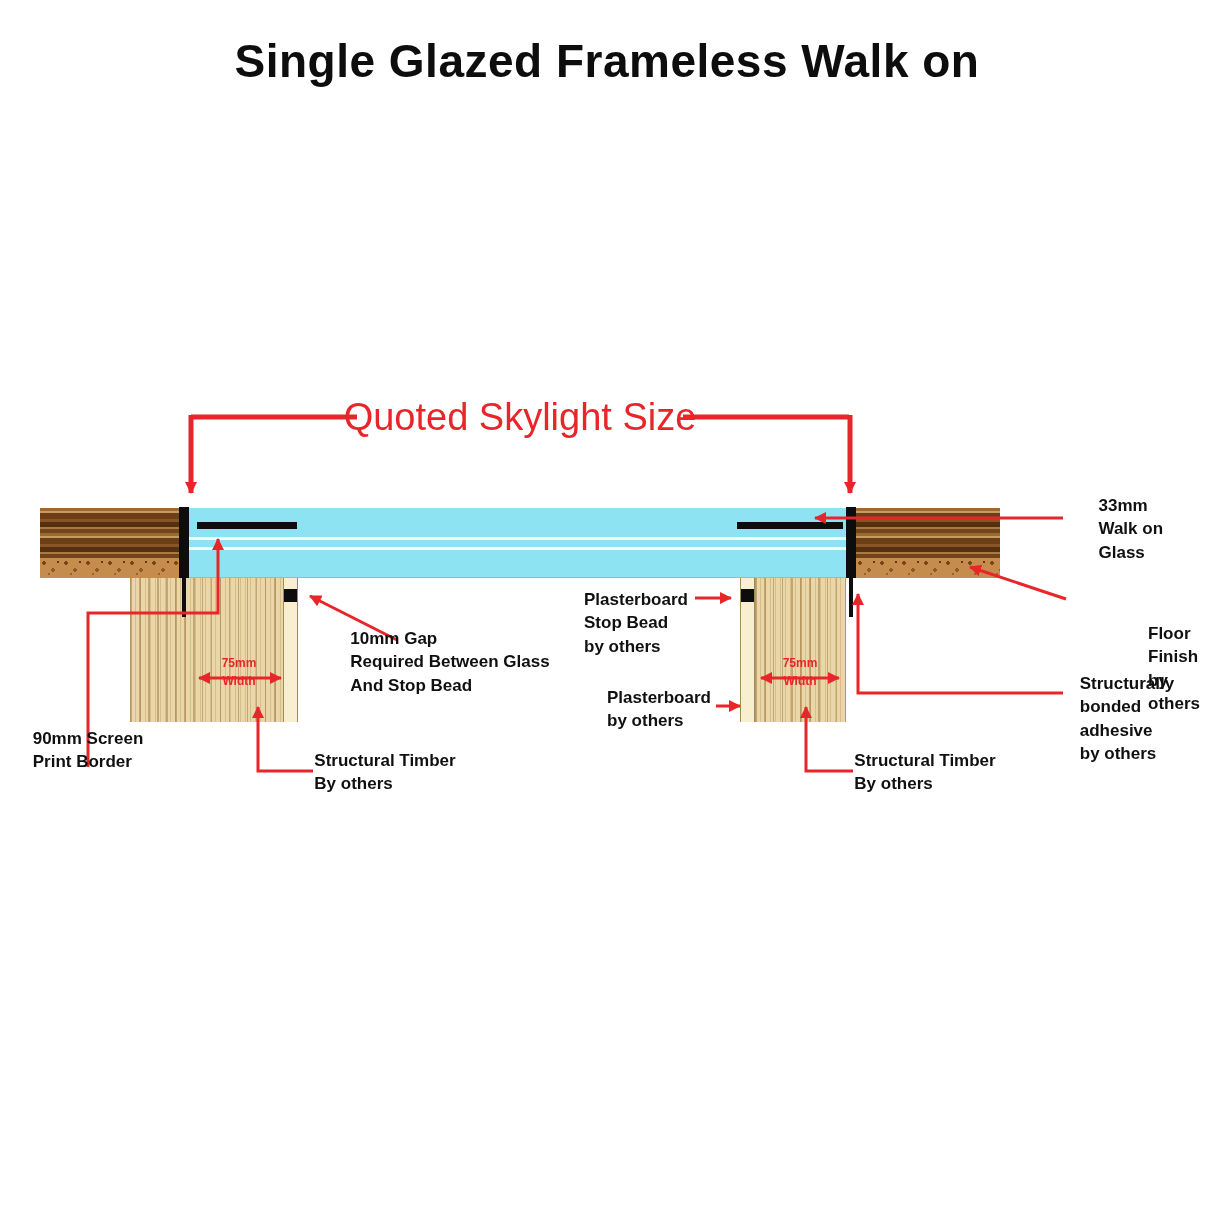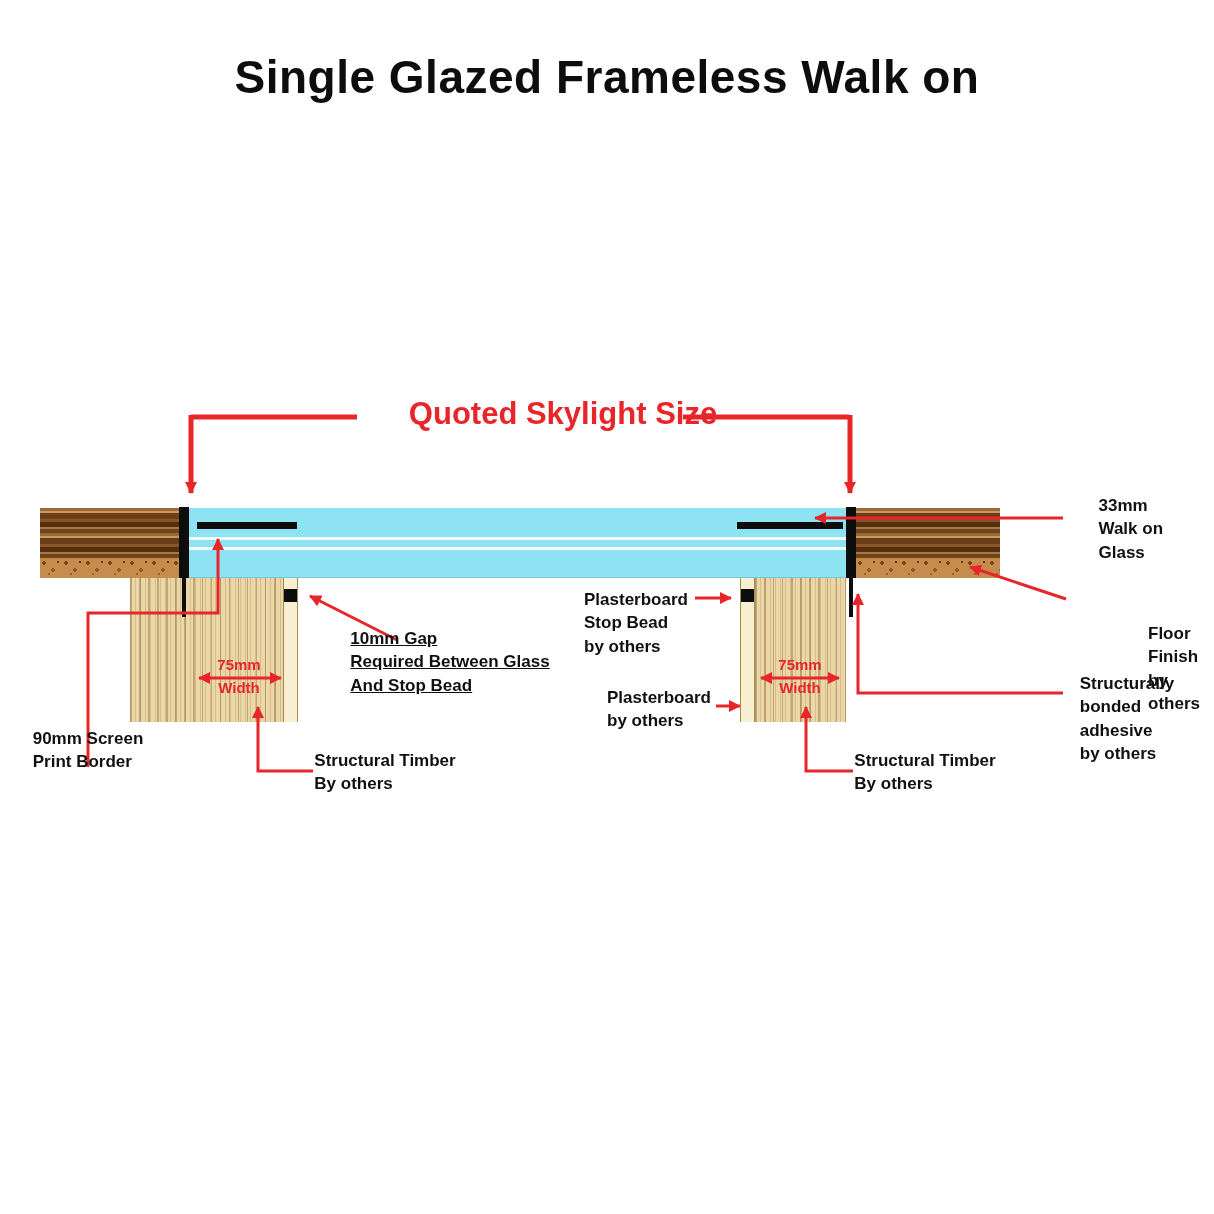--- a/index.html
+++ b/index.html
@@ -9,33 +9,33 @@
     --plasterboard:#f7efcf;
   }
   html,body{margin:0;padding:0;background:#fff;}
   .canvas{
     position:relative;width:1214px;height:1214px;background:#ffffff;
     font-family:"Liberation Sans", sans-serif;overflow:hidden;
   }
   .abs{position:absolute;}
   .title{
     position:absolute;top:34px;left:0;width:100%;text-align:center;
-    font-size:46px;font-weight:800;color:#0d0d0d;letter-spacing:.5px;margin-top:16px;
+    font-size:46px;font-weight:800;color:#0d0d0d;letter-spacing:.5px;
   }
   .rtitle{
     position:absolute;transform:translateX(-50%);white-space:nowrap;
-    color:var(--annotation-red,#e8262a);font-size:31px;font-weight:700;margin-left:43px;
+    color:var(--annotation-red,#e8262a);font-size:38px;font-weight:400;
   }
   .label{
     position:absolute;transform:translateX(-50%);white-space:pre-line;
     font-size:17px;font-weight:700;line-height:1.38;color:#101010;
   }
   .rlabel{
     position:absolute;transform:translateX(-50%);white-space:pre-line;
-    text-align:center;font-size:15px;font-weight:700;line-height:1.5;
+    text-align:center;font-size:12px;font-weight:700;line-height:1.5;
     color:var(--annotation-red,#e8262a);
   }
   .glass{background:var(--glass,#8ee3f3);border-bottom:1px solid rgba(0,0,0,.12);box-sizing:border-box;}
   .black{background:#0d0d0d;}
   .wood{
     background:repeating-linear-gradient(180deg,
       #9a6a35 0px,#9a6a35 3px,
       #c99a5d 3px,#c99a5d 5px,
       #6b3e18 5px,#6b3e18 11px,
       #8a5526 11px,#8a5526 14px,
@@ -124,21 +124,21 @@
 
   <div class="rtitle" style="left:520px;top:396px;">Quoted Skylight Size</div>
   <div class="label" style="left:1137px;top:494px;">33mm Walk on
 Glass</div>
   <div class="label" style="left:1174px;top:574px;margin-top:48px;">Floor Finish
 by others</div>
   <div class="label" style="left:1127px;top:672px;">Structurally
 bonded
 adhesive
 by others</div>
-  <div class="label" style="left:450px;top:627px;text-decoration:underline;">10mm Gap
+  <div class="label" style="left:450px;top:627px;">10mm Gap
 Required Between Glass
 And Stop Bead</div>
   <div class="label" style="left:636px;top:588px;">Plasterboard
 Stop Bead
 by others</div>
   <div class="label" style="left:659px;top:686px;">Plasterboard
 by others</div>
   <div class="label" style="left:88px;top:727px;">90mm Screen
 Print Border</div>
   <div class="label" style="left:385px;top:749px;">Structural Timber

